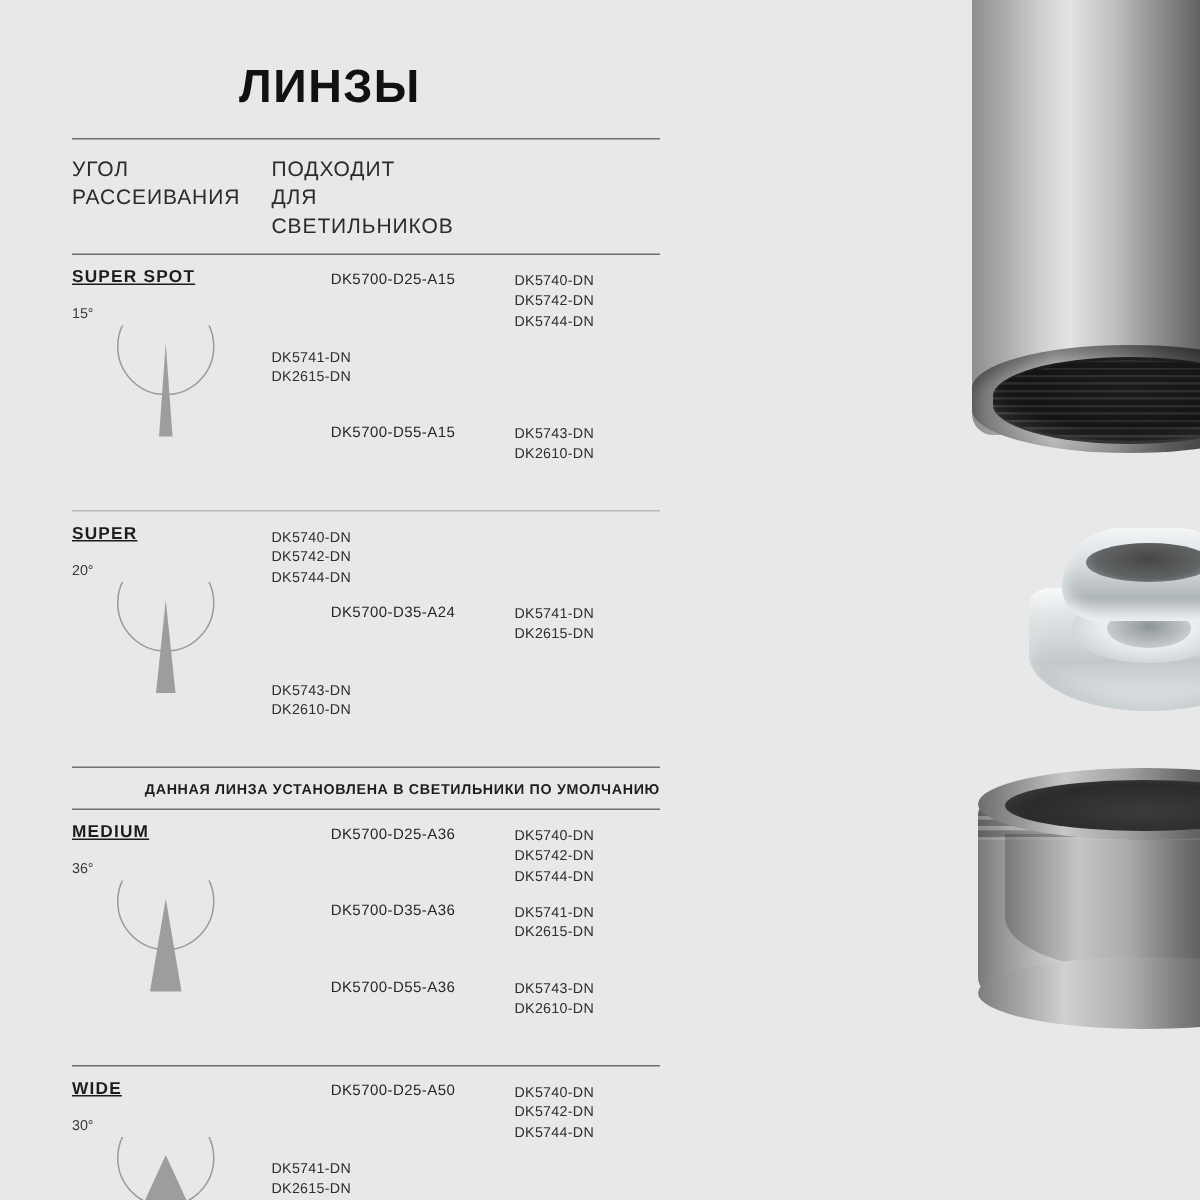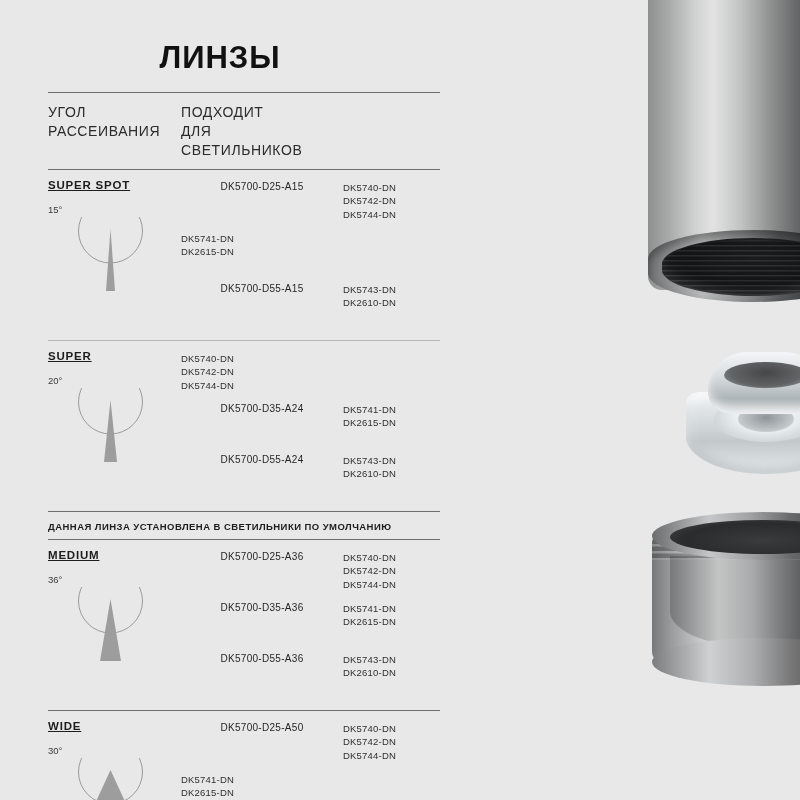--- a/index.html
+++ b/index.html
@@ -334,20 +334,21 @@
     letter-spacing: .2px;
     padding-top: 2px;
   }
   .note {
     font-size: 9.5px;
     font-weight: bold;
     letter-spacing: .45px;
     color: #1d1d1d;
     padding: 9px 0 7px 0;
     text-transform: uppercase;
+    text-align: right;
   }
 </style>
 </head>
 <body>
 
 <div class="page">
 
   <div class="table-col">
 
     <div class="title">ЛИНЗЫ</div>
@@ -426,21 +427,20 @@
             </div>
           </div>
           <div class="row">
             <div class="art">DK5700-D35-A24</div>
             <div class="fits">
               <div>DK5741-DN</div>
               <div>DK2615-DN</div>
             </div>
           </div>
           <div class="row">
-            <div class="art">DK5700-D55-A24</div>
             <div class="fits">
               <div>DK5743-DN</div>
               <div>DK2610-DN</div>
             </div>
           </div>
         </div>
       </div>
 
       <div class="hr"></div>
 

